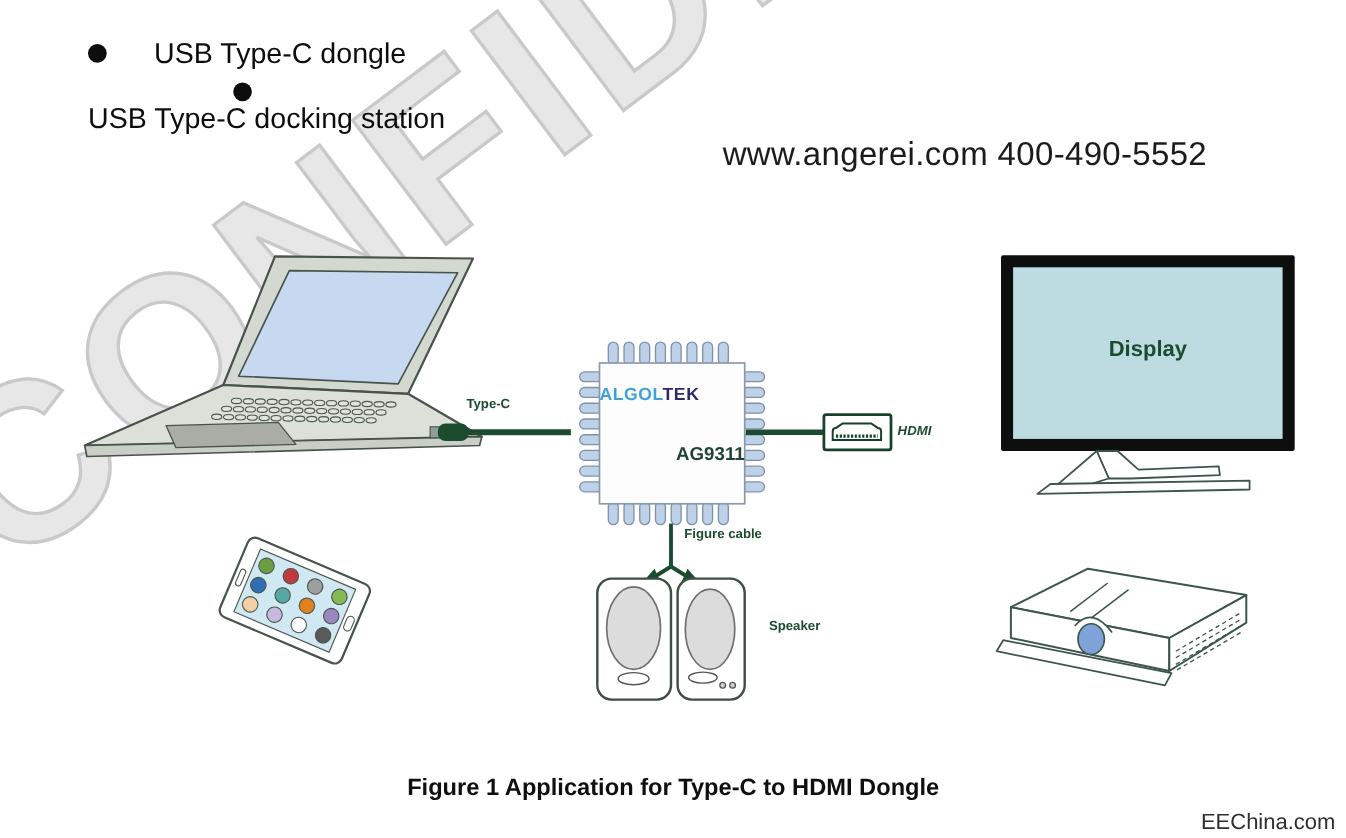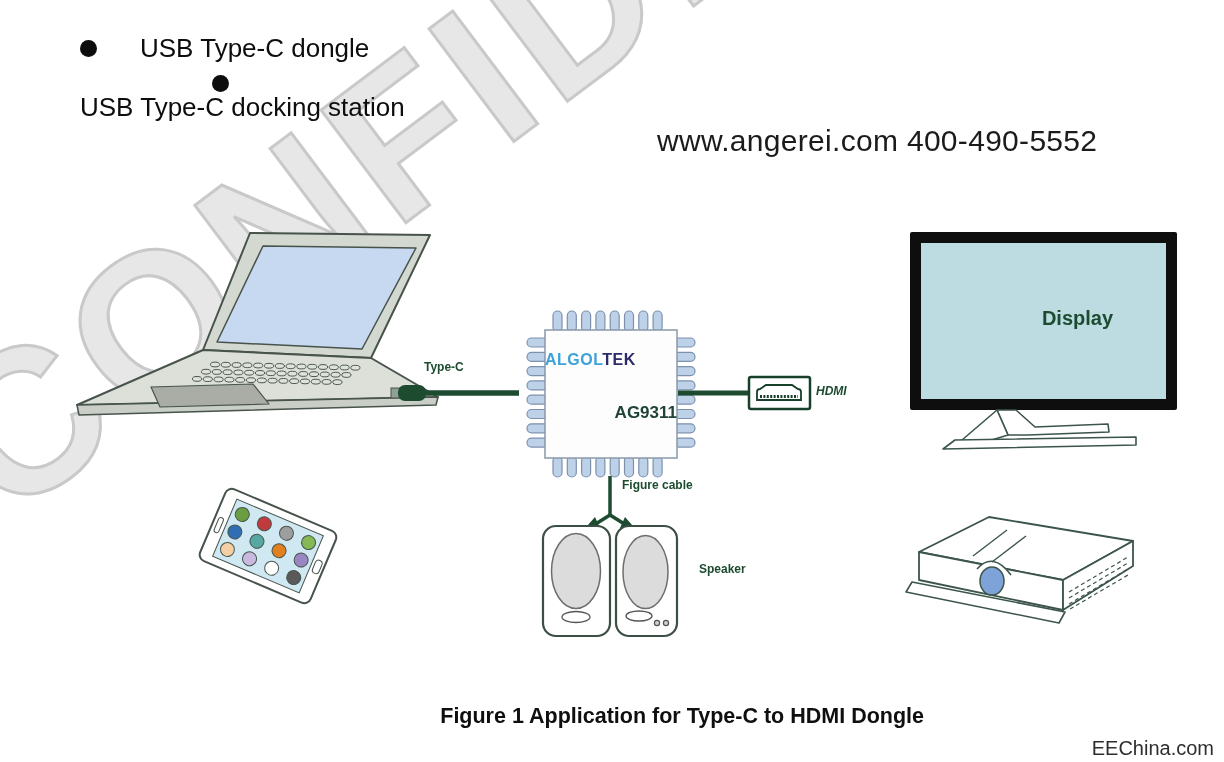--- a/index.html
+++ b/index.html
@@ -15,28 +15,28 @@
     user-select:none;z-index:0;
   }
   .content{position:absolute;inset:0;z-index:1;}
   
   .bullet-row{position:absolute;left:80px;display:flex;align-items:center;}
   .bullet-dot{width:17px;height:17px;border-radius:50%;background:#0d0d0d;margin-right:43px;flex:0 0 auto;}
   .bullet-text{font-size:26px;color:#0d0d0d;}
   #contact{position:absolute;left:657px;top:124px;font-size:30px;color:#1b1b1b;letter-spacing:.3px;}
   
   .dlabel{position:absolute;font-weight:700;font-size:12px;color:#1d4b30;}
-  #lbl-display{left:910px;top:307px;width:267px;text-align:center;font-size:20px;padding-left:34px;}
+  #lbl-display{left:910px;top:307px;width:267px;text-align:center;font-size:20px;}
   #chip-logo{position:absolute;left:545px;top:351px;width:132px;text-align:left;
              font-size:16px;font-weight:700;letter-spacing:.5px;}
   #chip-logo .lb{color:#3ea2d8;}
   #chip-logo .nv{color:#2b2a6b;}
   #chip-part{position:absolute;left:545px;top:403px;width:132px;text-align:right;
              font-size:17px;font-weight:700;color:#1f4435;}
-  #caption{position:absolute;left:300px;top:704px;width:624px;text-align:right;
+  #caption{position:absolute;left:300px;top:704px;width:624px;text-align:center;
            font-size:21.5px;font-weight:700;color:#0f0f0f;}
   #credit{position:absolute;right:10px;top:737px;font-size:20px;color:#2e2e2e;}
   
   .pin{fill:#bdd1e8;stroke:#7d91ad;stroke-width:1.2;}
   .key{fill:#dfe3db;stroke:#4a564e;stroke-width:1;}
   .oln{stroke:#47534b;stroke-linejoin:round;}
 </style>
 </head>
 <body>
 

